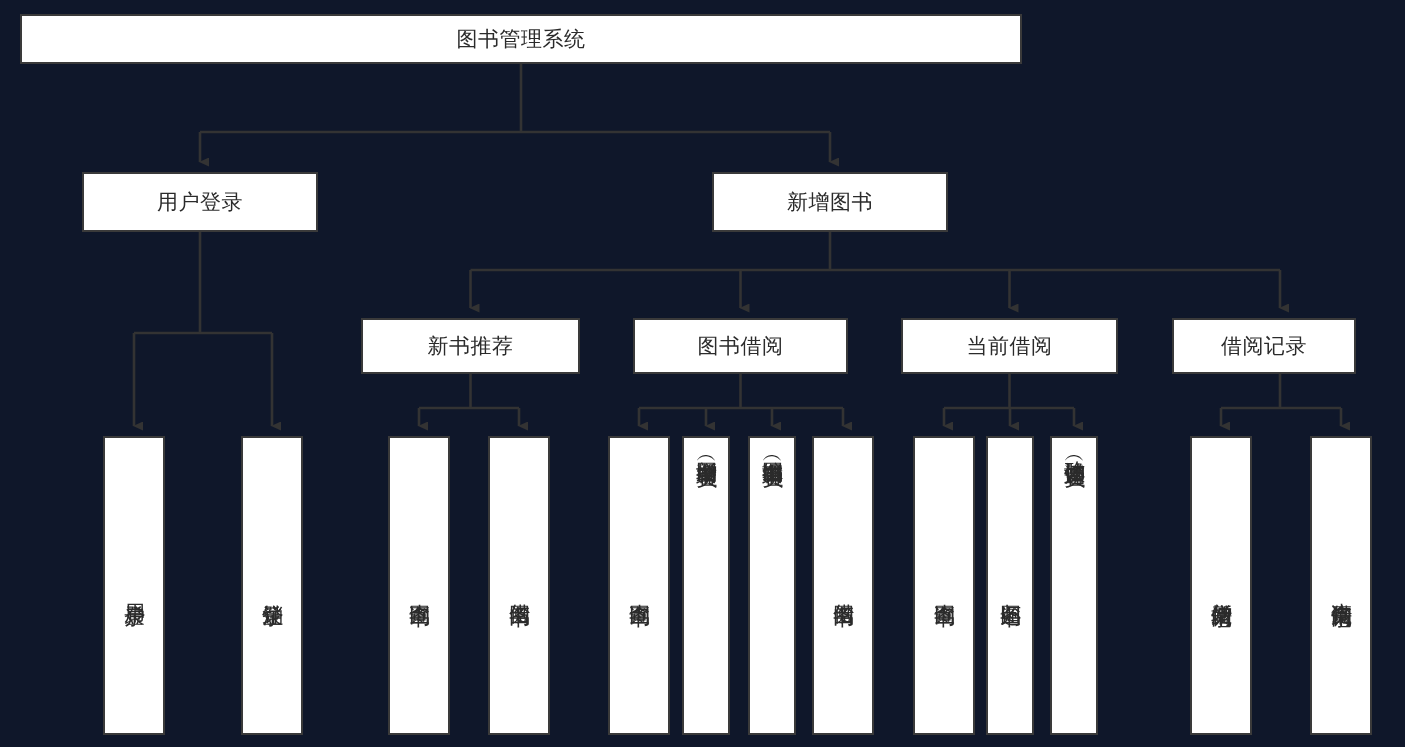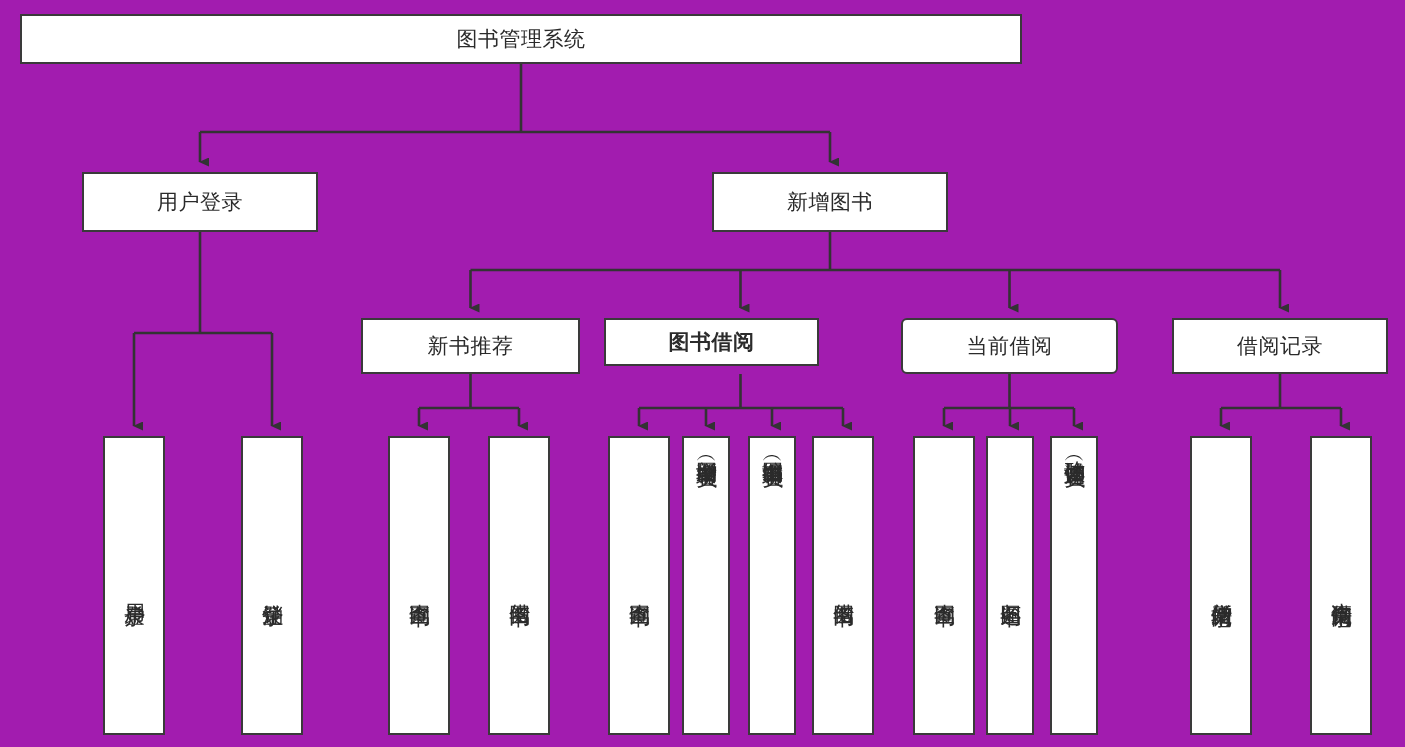--- a/index.html
+++ b/index.html
@@ -11,21 +11,21 @@
   body {
     width: 1405px;
     height: 747px;
     overflow: hidden;
     font-family: "DejaVu Sans", "Liberation Sans", sans-serif;
   }
   #diagram-root {
     position: relative;
     width: 1405px;
     height: 747px;
-    background: #a21caf;
+    background: #0f172a;
   }
   svg#connector-layer {
     position: absolute;
     left: 0;
     top: 0;
     width: 1405px;
     height: 747px;
     pointer-events: none;
   }
   .node-box {
@@ -133,27 +133,27 @@
       </div>
       <div class="node-box level1-node" style="left: 82px; top: 172px; width: 236px; height: 60px;">
         <span class="node-label-h">用户登录</span>
       </div>
       <div class="node-box level1-node" style="left: 712px; top: 172px; width: 236px; height: 60px;">
         <span class="node-label-h">新增图书</span>
       </div>
       <div class="node-box level2-node" style="left: 361px; top: 318px; width: 219px; height: 56px;">
         <span class="node-label-h">新书推荐</span>
       </div>
-      <div class="node-box level2-node" style="left: 604px; top: 318px; width: 215px; height: 48px; font-weight: bold;">
+      <div class="node-box level2-node" style="left: 633px; top: 318px; width: 215px; height: 56px;">
         <span class="node-label-h">图书借阅</span>
       </div>
-      <div class="node-box level2-node" style="left: 901px; top: 318px; width: 217px; height: 56px; border-radius: 6px;">
+      <div class="node-box level2-node" style="left: 901px; top: 318px; width: 217px; height: 56px;">
         <span class="node-label-h">当前借阅</span>
       </div>
-      <div class="node-box level2-node" style="left: 1172px; top: 318px; width: 216px; height: 56px;">
+      <div class="node-box level2-node" style="left: 1172px; top: 318px; width: 184px; height: 56px;">
         <span class="node-label-h">借阅记录</span>
       </div>
       <div class="node-box leaf-node vcenter" style="left: 103px; top: 436px; width: 62px; height: 299px;">
         <span class="node-label-v">用户登录</span>
       </div>
       <div class="node-box leaf-node vcenter" style="left: 241px; top: 436px; width: 62px; height: 299px;">
         <span class="node-label-v">注销登录</span>
       </div>
       <div class="node-box leaf-node vcenter" style="left: 388px; top: 436px; width: 62px; height: 299px;">
         <span class="node-label-v">查询图书</span>

